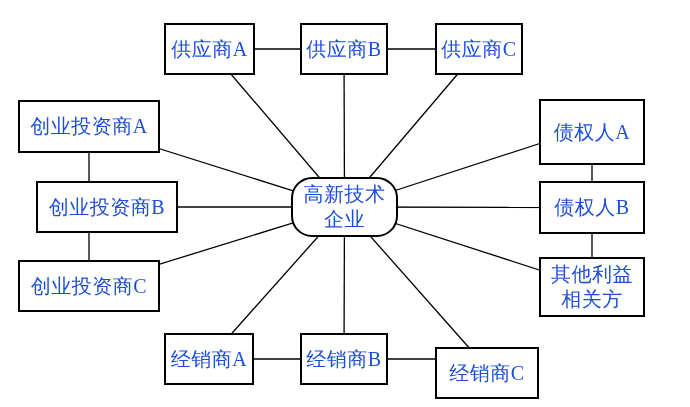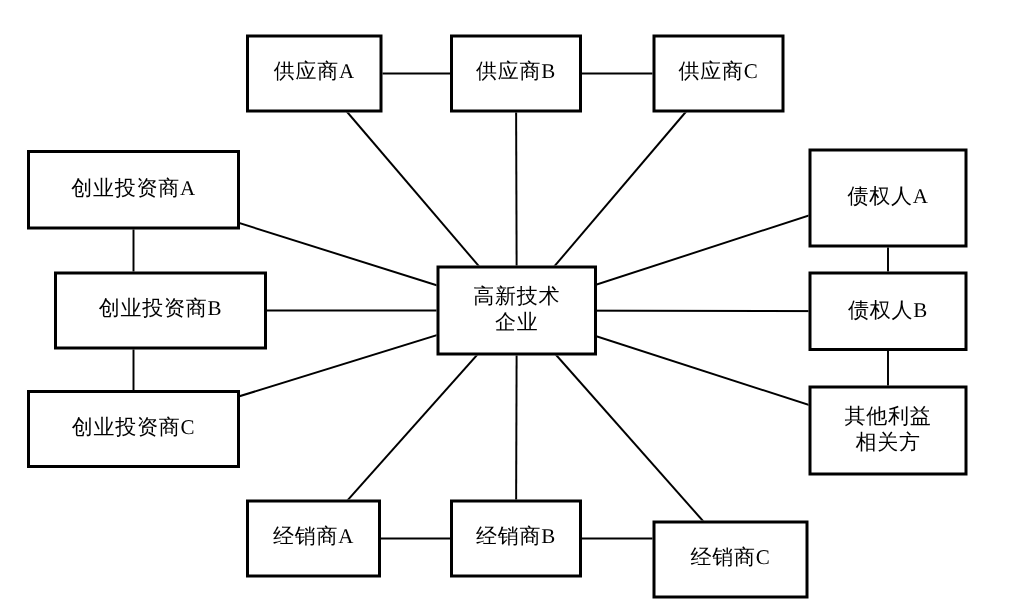--- a/index.html
+++ b/index.html
@@ -28,23 +28,23 @@
   }
   .node {
     position: absolute;
     box-sizing: border-box;
     background: #ffffff;
     border: 2px solid #000000;
     display: flex;
     align-items: center;
     justify-content: center;
     text-align: center;
-    font-size: 14px;
+    font-size: 20px;
     line-height: 1.25;
-    color: #000000;
+    color: #1d4ed8;
   }
   .node span {
     white-space: pre-line;
     letter-spacing: 0.5px;
   }
 </style>
 </head>
 <body>
 
 <div class="canvas">
@@ -67,21 +67,21 @@
     <line x1="209.5" y1="49" x2="344" y2="49"></line>
     <line x1="344" y1="49" x2="479" y2="49"></line>
     <line x1="89" y1="126.5" x2="89" y2="207"></line>
     <line x1="89" y1="207" x2="89" y2="286"></line>
     <line x1="592" y1="126.5" x2="592" y2="207.5"></line>
     <line x1="592" y1="207.5" x2="592" y2="287"></line>
     <line x1="209" y1="359" x2="344" y2="359"></line>
     <line x1="344" y1="359" x2="479" y2="359"></line>
   </svg>
 
-  <div class="node" style="left:291px; top:177px; width:107px; height:60px;">
+  <div class="node" style="left:291px; top:177px; width:107px; height:60px;border-radius:21px;">
     <span>高新技术
 企业</span>
   </div>
 
   <div class="node" style="left:164px; top:23px; width:91px; height:52px;">
     <span>供应商A</span>
   </div>
   <div class="node" style="left:300px; top:23px; width:88px; height:52px;font-family:Liberation Serif, serif;">
     <span>供应商B</span>
   </div>

